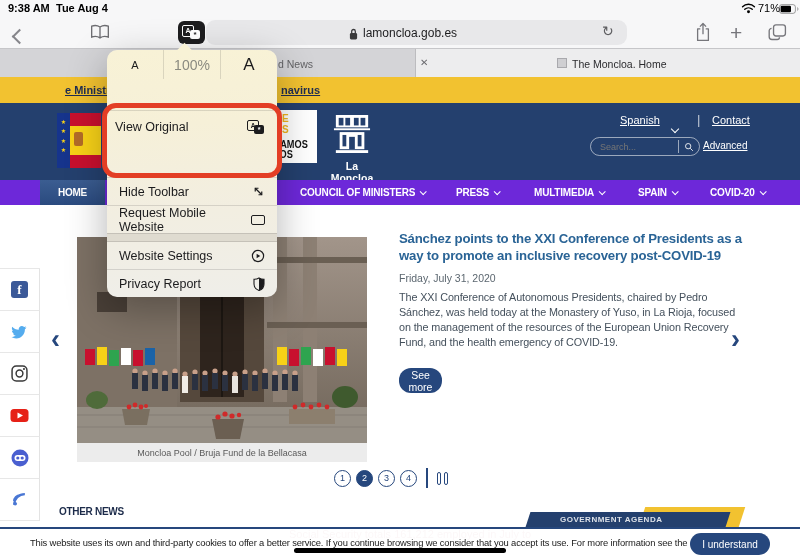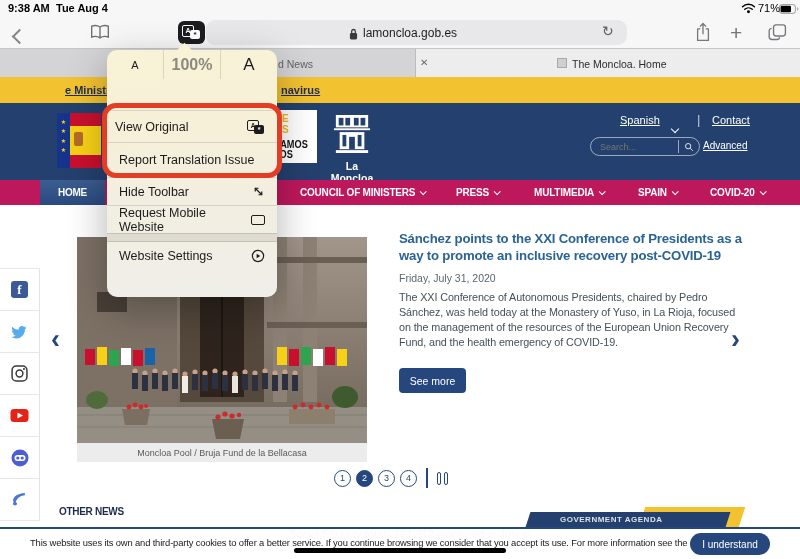--- a/index.html
+++ b/index.html
@@ -13,21 +13,21 @@
   .urlpill{position:absolute;left:206px;top:20px;width:421px;height:25px;background:#e8e8ea;border-radius:9px;}
   .translate-btn{position:absolute;left:178px;top:21px;width:27px;height:23px;background:#1d1d1f;border-radius:6px;}
   
   .tabbar{position:absolute;top:48px;left:0;width:800px;height:29px;background:#d4d4d7;border-top:1px solid #c6c6c9;}
   .tab-active{position:absolute;left:415px;top:0;width:385px;height:29px;background:#ededee;border-left:1px solid #bcbcbf;}
   .tabtitle{font-size:10.5px;}
   
   .banner{position:absolute;top:77px;left:0;width:800px;height:26px;background:#F2C230;}
   .bannerlink{position:absolute;top:7px;font-size:11px;font-weight:bold;color:#1f2d52;text-decoration:underline;}
   .siteheader{position:absolute;top:103px;left:0;width:800px;height:77px;background:#24406e;}
-  .navbar{position:absolute;top:180px;left:0;width:800px;height:25px;background:#be185d;}
+  .navbar{position:absolute;top:180px;left:0;width:800px;height:25px;background:#6d28d9;}
   .nav-item{position:absolute;top:0;height:25px;display:flex;align-items:center;color:#fff;font-size:10px;font-weight:bold;letter-spacing:-0.2px;}
   .nav-chev{display:inline-block;width:4px;height:4px;border-right:1.4px solid #fff;border-bottom:1.4px solid #fff;transform:rotate(45deg) translateY(-1px);margin-left:5px;}
   .whiteu{color:#fff;text-decoration:underline;}
   
   .menu{position:absolute;left:107px;top:50px;width:170px;height:247px;border-radius:10px;z-index:30;
         background:linear-gradient(178deg,#f8f2d6 0%,#f6f0d8 30%,#f2eee1 65%,#efeee9 100%);
         box-shadow:0 12px 40px rgba(0,0,0,.30);}
   .menu::before{content:"";position:absolute;left:72px;top:-5px;width:11px;height:11px;background:#f8f2d6;transform:rotate(45deg);}
   .mrow{position:absolute;left:0;width:170px;display:flex;align-items:center;justify-content:space-between;
         padding:0 12px;box-sizing:border-box;font-size:12.5px;color:#1b1b1d;border-top:1px solid rgba(60,60,60,.16);}
@@ -35,22 +35,22 @@
   .redbox{position:absolute;left:102px;top:103px;width:180px;height:75px;border:5px solid #E33E25;border-radius:14px;z-index:35;pointer-events:none;box-sizing:border-box;}
   .fontcell{flex:1;display:flex;align-items:center;justify-content:center;height:29px;color:#1b1b1d;}
   
   .photo{position:absolute;left:77px;top:237px;width:290px;height:206px;overflow:hidden;}
   .caption{position:absolute;left:77px;top:443px;width:290px;height:19px;background:#ececec;color:#5a5a5a;
            font-size:9px;display:flex;align-items:center;justify-content:center;}
   .bigarrow{position:absolute;font-size:27px;font-weight:bold;color:#26477d;line-height:1;}
   .pgc{width:17px;height:17px;border:1.5px solid #26477d;border-radius:50%;box-sizing:border-box;display:flex;align-items:center;justify-content:center;font-size:9px;color:#26477d;background:#fff;}
   .pgc.active{background:#26477d;color:#fff;}
   .social-cell{width:40px;height:42px;display:flex;align-items:center;justify-content:center;background:#fff;border-bottom:1px solid #e7e7e7;border-right:1px solid #e3e3e3;box-sizing:border-box;}
-  .seemore{position:absolute;left:399px;top:368px;width:67px;height:25px;background:#26477d;border-radius:4px;color:#fff;
-           font-size:10.5px;display:flex;align-items:center;justify-content:center;}
+  .seemore{position:absolute;left:399px;top:368px;width:43px;height:25px;background:#26477d;border-radius:12px;color:#fff;
+           font-size:10.5px;display:flex;align-items:center;justify-content:center;text-align:center;}
   .cookie{position:absolute;left:0;top:527px;width:800px;height:32px;background:rgba(255,255,255,.93);border-top:2px solid #26477d;z-index:10;box-sizing:border-box;}
   .homebar{position:absolute;left:294px;top:548px;width:212px;height:5px;background:#000;border-radius:3px;z-index:40;}
   .ghost{position:absolute;left:289px;top:528px;font-size:11px;color:#cb8f97;z-index:5;white-space:nowrap;}
   .ribbon-blue{position:absolute;top:512px;left:528px;width:200px;height:15px;background:#24406e;transform:skewX(-18deg);z-index:4;}
   .ribbon-yellow{position:absolute;top:507px;left:642px;width:100px;height:20px;background:#F2C230;transform:skewX(-18deg);z-index:3;}
   .agenda{position:absolute;top:515px;left:560px;font-size:8px;font-weight:bold;color:rgba(255,255,255,.85);z-index:5;letter-spacing:.5px;}
 </style>
 </head>
 <body>
 
@@ -422,32 +422,29 @@
       <span>This website uses its own and third-party cookies to offer a better service. If you continue browsing we consider that you accept its use. For more information see the</span>
       <span style="font-weight:bold;text-decoration:underline;color:#1c2b4a;margin-left:3px;">Cookies Policy</span>
     </div>
     <div class="abs" style="left:690px;top:4px;width:80px;height:22px;background:#26477d;border-radius:11px;color:#fff;font-size:10px;display:flex;align-items:center;justify-content:center;">I understand</div>
   </div>
   <div class="homebar"></div>
 
   <div class="menu">
     <div class="mrow" style="top:0;height:29px;border-top:0;padding:0;">
       <div class="fontcell" style="font-size:11px;border-right:1px solid rgba(60,60,60,.16);">A</div>
-      <div class="fontcell" style="font-size:16px;color:#8a8a80;font-weight:bold;">100%</div>
+      <div class="fontcell" style="font-size:14px;color:#8a8a80;">100%</div>
       <div class="fontcell" style="font-size:17px;border-left:1px solid rgba(60,60,60,.16);">A</div>
     </div>
     <div class="mrow" style="top:60px;height:32px;padding-left:8px;">
       <span>View Original</span>
       <span style="position:relative;width:18px;height:14px;">
         <span style="position:absolute;left:0;top:0;width:10px;height:9px;border:1.1px solid #1c1c1e;border-radius:2px;font-size:6.5px;font-weight:bold;text-align:center;line-height:9px;color:#1c1c1e;">A</span>
         <span style="position:absolute;left:7px;top:5px;width:10px;height:9px;background:#1c1c1e;border-radius:2px;font-size:7px;font-weight:bold;text-align:center;line-height:9px;color:#fff;">*</span>
       </span>
-    </div>
-    <div class="mrow" style="top:92px;height:34px;">
-      <span>Report Translation Issue</span>
     </div>
     <div class="mrow" style="top:127px;height:28px;">
       <span>Hide Toolbar</span>
       <svg width="13" height="13" viewBox="0 0 14 14">
           <g stroke="#1c1c1e" stroke-width="1.3" fill="none">
             <path d="M3.5 3.5 L10.5 10.5"></path>
             <path d="M3.5 7 V3.5 H7"></path>
             <path d="M10.5 7 V10.5 H7"></path>
           </g>
         </svg>
@@ -457,17 +454,24 @@
       <span style="width:14px;height:10px;border:1.3px solid #1c1c1e;border-radius:2px;box-sizing:border-box;"></span>
     </div>
     <div class="mgap"></div>
     <div class="mrow" style="top:191px;height:28px;">
       <span>Website Settings</span>
       <svg width="14" height="14" viewBox="0 0 14 14">
           <circle cx="7" cy="7" r="5.6" stroke="#1c1c1e" fill="none" stroke-width="1.2"></circle>
           <path d="M5.6 4.8 L9.3 7 L5.6 9.2 Z" fill="#1c1c1e"></path>
         </svg>
     </div>
+    <div class="mrow" style="top:219px;height:28px;">
+      <span>Privacy Report</span>
+      <svg width="12" height="14" viewBox="0 0 12 14">
+          <path d="M6 1 C7.5 2 9.5 2.3 11 2.3 V7 C11 10.5 8.8 12.6 6 13.5 C3.2 12.6 1 10.5 1 7 V2.3 C2.5 2.3 4.5 2 6 1 Z" stroke="#1c1c1e" fill="none" stroke-width="1.1"></path>
+          <path d="M6 1 C7.5 2 9.5 2.3 11 2.3 V7 C11 10.5 8.8 12.6 6 13.5 Z" fill="#1c1c1e"></path>
+        </svg>
+    </div>
   </div>
 
   <div class="redbox"></div>
 
 </div>
 
 </body></html>

